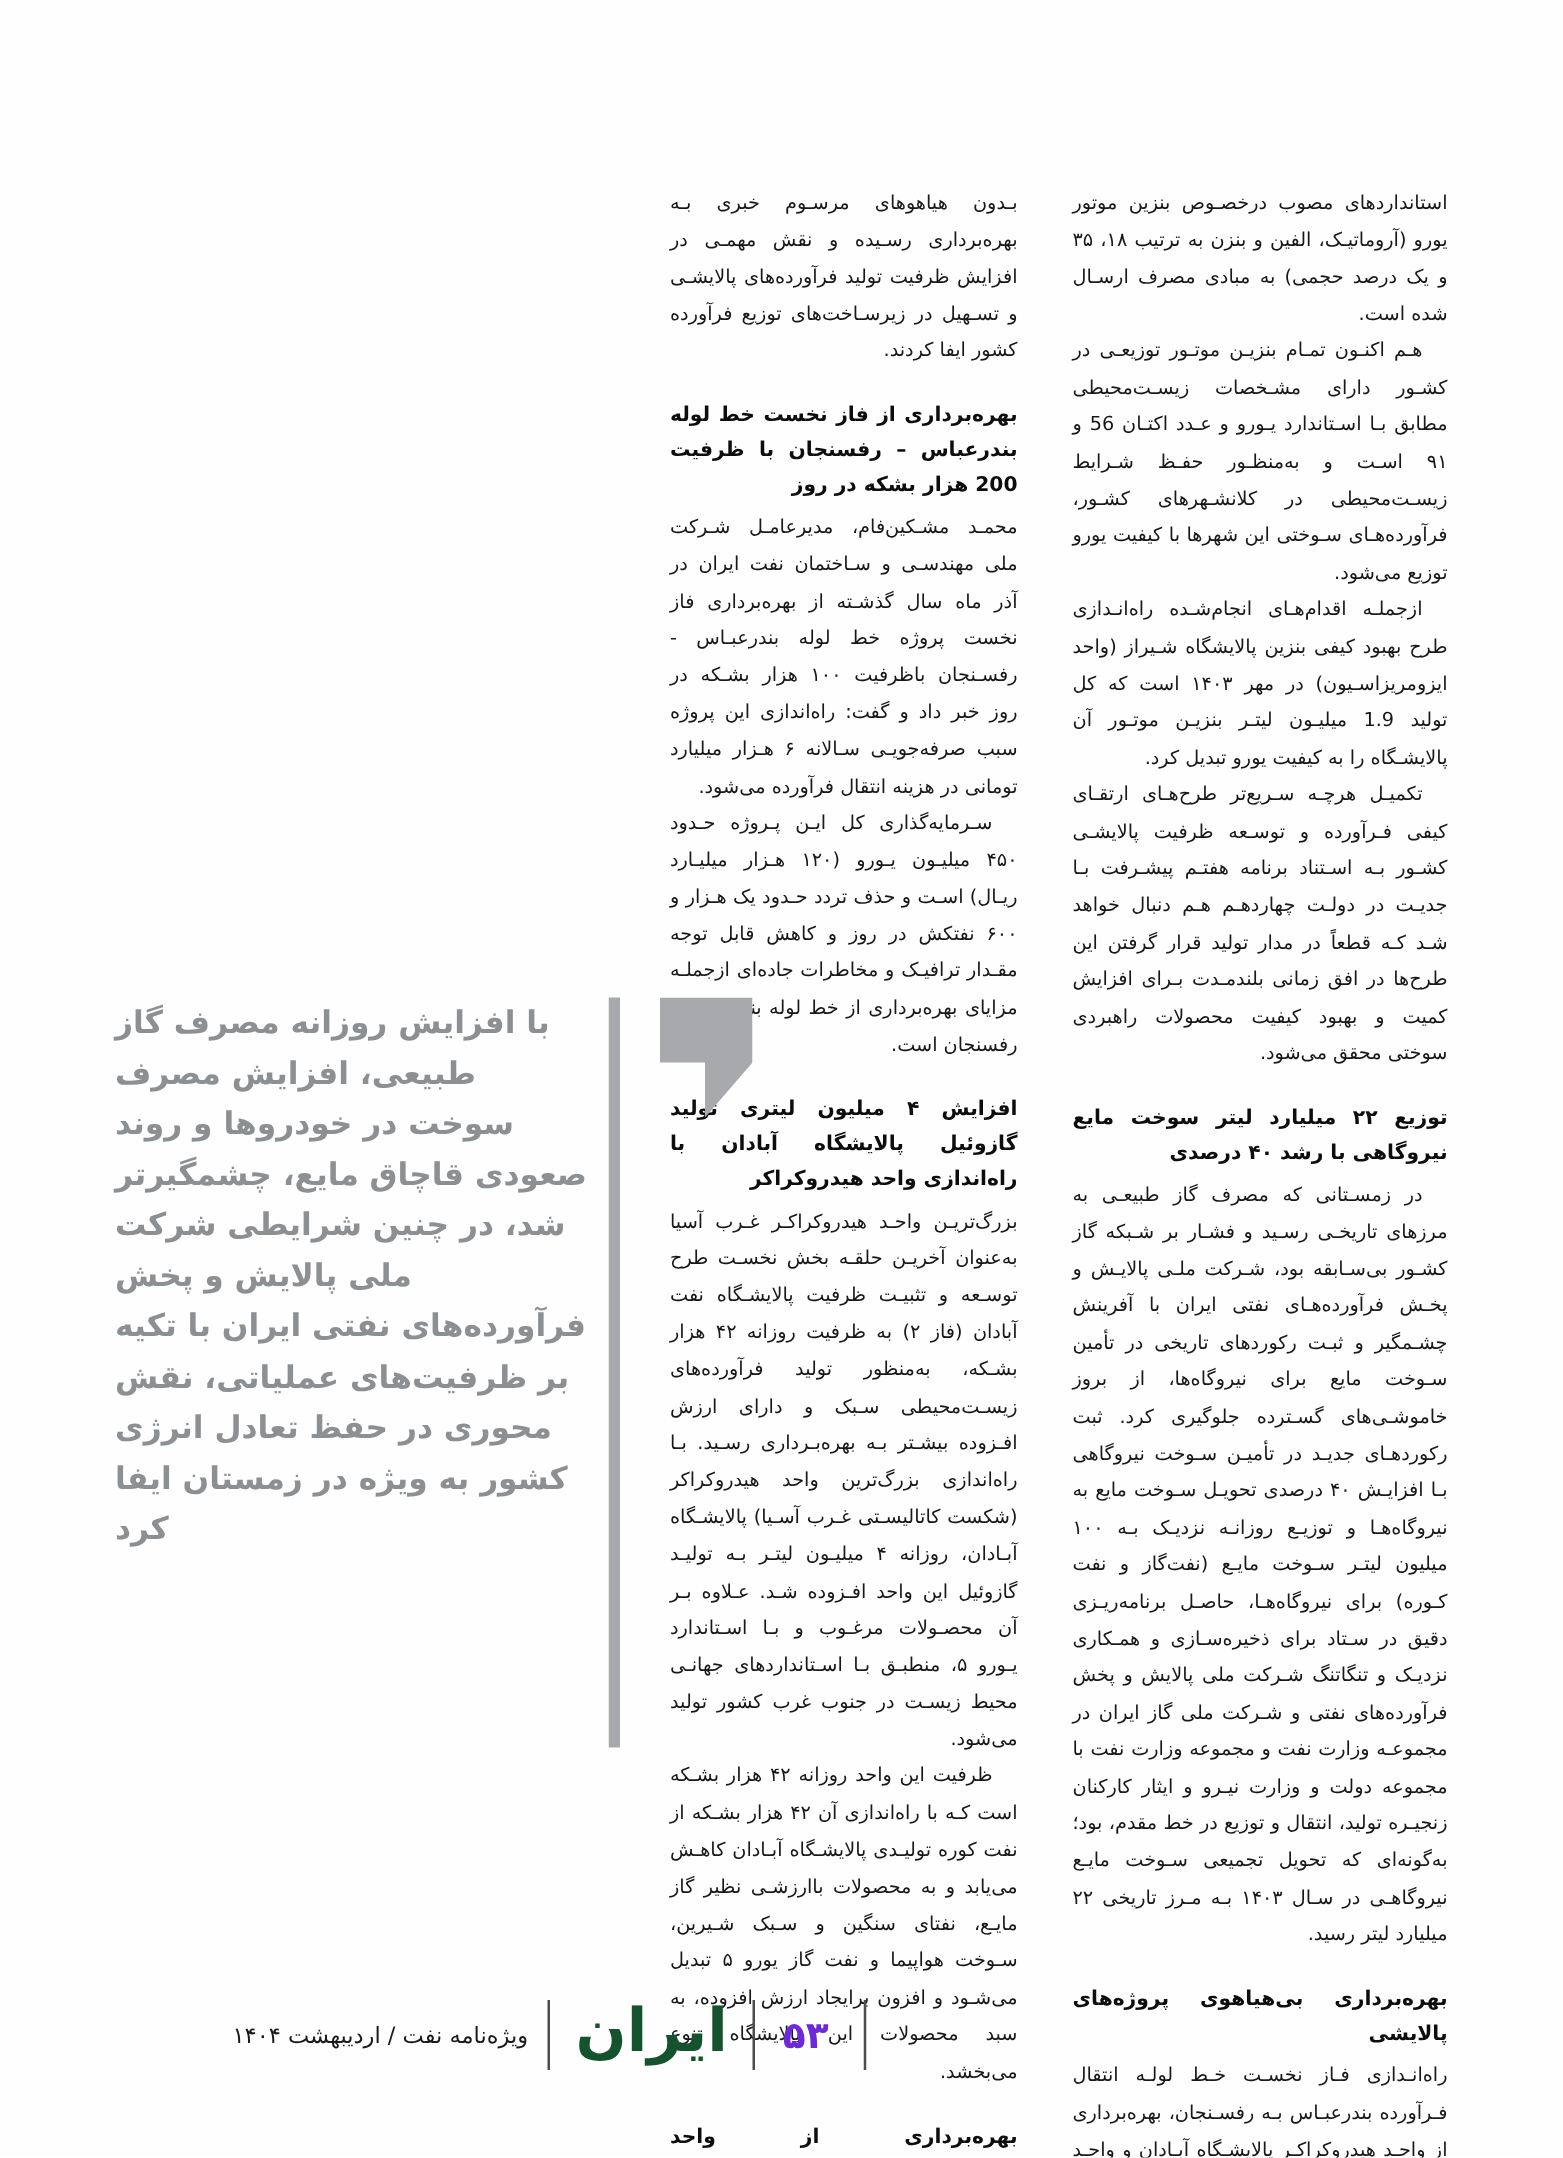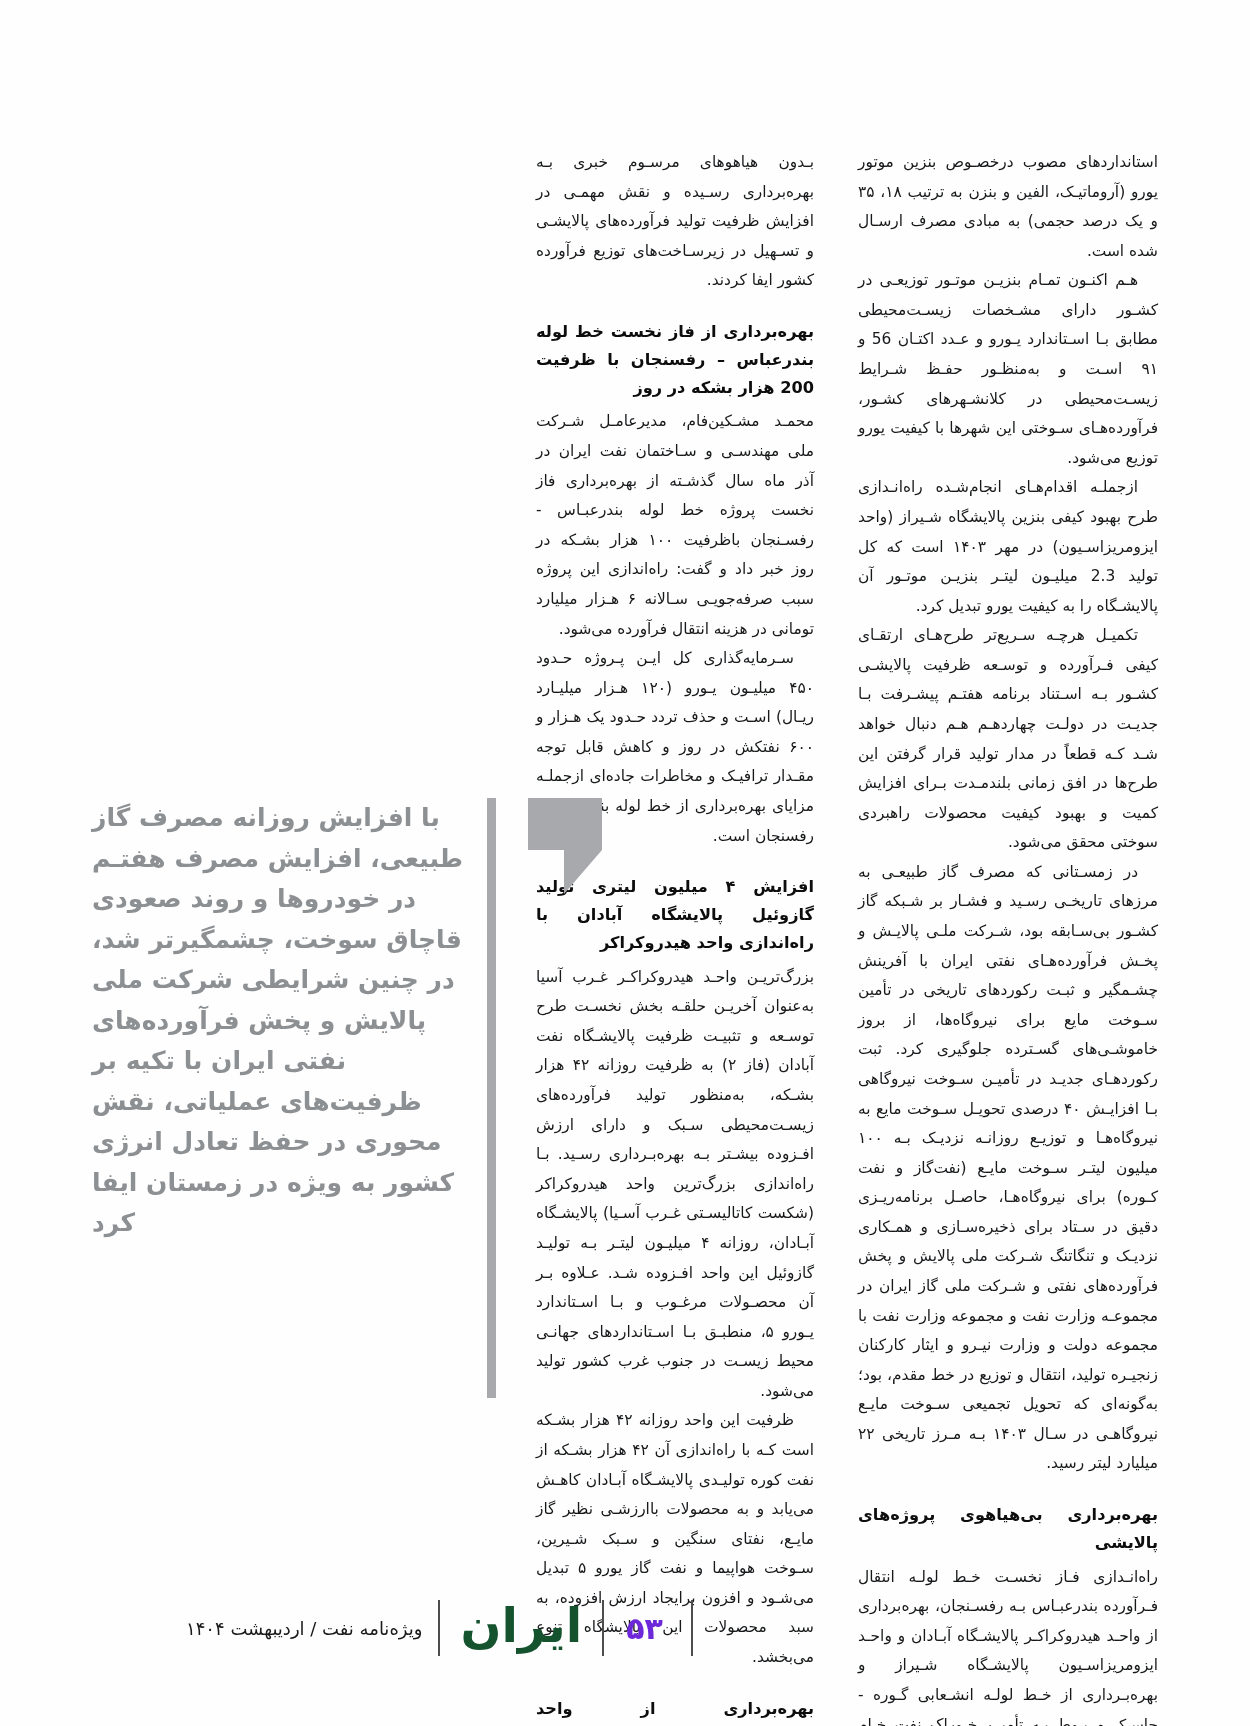--- a/index.html
+++ b/index.html
@@ -156,23 +156,24 @@
 </head>
 <body>
 
 <div class="page">
 
   <div class="content">
 
     <div class="col col-right">
       <p class="body">استانداردهای مصوب درخصـوص بنزین موتور یورو (آروماتیـک، الفین و بنزن به ترتیب ۱۸، ۳۵ و یک درصد حجمی) به مبادی مصرف ارسـال شده است.</p>
       <p class="body indent">هـم اکنـون تمـام بنزیـن موتـور توزیعـی در کشـور دارای مشـخصات زیسـت‌محیطی مطابق بـا اسـتاندارد یـورو و عـدد اکتـان 56 و ۹۱ اسـت و به‌منظـور حفـظ شـرایط زیسـت‌محیطی در کلانشـهرهای کشـور، فرآورده‌هـای سـوختی این شهرها با کیفیت یورو توزیع می‌شود.</p>
-      <p class="body indent">ازجملـه اقدام‌هـای انجام‌شـده راه‌انـدازی طرح بهبود کیفی بنزین پالایشگاه شـیراز (واحد ایزومریزاسـیون) در مهر ۱۴۰۳ است که کل تولید 2.3 میلیـون لیتـر بنزیـن موتـور آن پالایشـگاه را به کیفیت یورو تبدیل کرد.</p>
+      <p class="body indent">ازجملـه اقدام‌هـای انجام‌شـده راه‌انـدازی طرح بهبود کیفی بنزین پالایشگاه شـیراز (واحد ایزومریزاسـیون) در مهر ۱۴۰۳ است که کل تولید 1.9 میلیـون لیتـر بنزیـن موتـور آن پالایشـگاه را به کیفیت یورو تبدیل کرد.</p>
       <p class="body indent">تکمیـل هرچـه سـریع‌تر طرح‌هـای ارتقـای کیفی فـرآورده و توسـعه ظرفیت پالایشـی کشـور بـه اسـتناد برنامه هفتـم پیشـرفت بـا جدیـت در دولـت چهاردهـم هـم دنبال خواهد شـد کـه قطعاً در مدار تولید قرار گرفتن این طرح‌ها در افق زمانی بلندمـدت بـرای افزایش کمیت و بهبود کیفیت محصولات راهبردی سوختی محقق می‌شود.</p>
 
+      <h3 class="subhead">توزیع ۲۲ میلیارد لیتر سوخت مایع نیروگاهی با رشد ۴۰ درصدی</h3>
       <p class="body indent">در زمسـتانی که مصرف گاز طبیعـی به مرزهای تاریخـی رسـید و فشـار بر شـبکه گاز کشـور بی‌سـابقه بود، شـرکت ملـی پالایـش و پخـش فرآورده‌هـای نفتی ایران با آفرینش چشـمگیر و ثبـت رکوردهای تاریخی در تأمین سـوخت مایع برای نیروگاه‌ها، از بروز خاموشـی‌های گسـترده جلوگیری کرد. ثبت رکوردهـای جدیـد در تأمیـن سـوخت نیروگاهی بـا افزایـش ۴۰ درصدی تحویـل سـوخت مایع به نیروگاه‌هـا و توزیـع روزانـه نزدیـک بـه ۱۰۰ میلیون لیتـر سـوخت مایـع (نفت‌گاز و نفت کـوره) برای نیروگاه‌هـا، حاصـل برنامه‌ریـزی دقیق در سـتاد برای ذخیره‌سـازی و همـکاری نزدیـک و تنگاتنگ شـرکت ملی پالایش و پخش فرآورده‌های نفتی و شـرکت ملی گاز ایران در مجموعـه وزارت نفت و مجموعه وزارت نفت با مجموعه دولت و وزارت نیـرو و ایثار کارکنان زنجیـره تولید، انتقال و توزیع در خط مقدم، بود؛ به‌گونه‌ای که تحویل تجمیعی سـوخت مایـع نیروگاهـی در سـال ۱۴۰۳ بـه مـرز تاریخی ۲۲ میلیارد لیتر رسید.</p>
 
       <h3 class="subhead">بهره‌برداری بی‌هیاهوی پروژه‌های پالایشی</h3>
       <p class="body">راه‌انـدازی فـاز نخسـت خـط لولـه انتقال فـرآورده بندرعبـاس بـه رفسـنجان، بهره‌برداری از واحـد هیدروکراکـر پالایشـگاه آبـادان و واحـد ایزومریزاسـیون پالایشـگاه شـیراز و بهره‌بـرداری از خـط لولـه انشـعابی گـوره - جاسـک مربـوط بـه تأمیـن خـوراک نفت خـام پالایشگاه نفت بندرعباس از مهمترین پروژه‌های پالایشی بودند که در سـال گذشـته و با آغاز به کار دولت چهاردهم</p>
     </div>
 
     <div class="col col-mid">
       <p class="body">بـدون هیاهوهای مرسـوم خبری بـه بهره‌برداری رسـیده و نقش مهمـی در افزایش ظرفیت تولید فرآورده‌های پالایشـی و تسـهیل در زیرسـاخت‌های توزیع فرآورده کشور ایفا کردند.</p>
 
       <h3 class="subhead">بهره‌برداری از فاز نخست خط لوله بندرعباس – رفسنجان با ظرفیت 200 هزار بشکه در روز</h3>
@@ -185,21 +186,21 @@
 
       <h3 class="subhead">بهره‌برداری از واحد ایزومریزاسیون پالایشگاه شیراز برای افزایش کمی و کیفی بنزین تولیدی</h3>
 
     </div>
 
     <div class="col col-left">
       <div class="pullquote">
 
         <div class="pq-rule"></div>
 
-        <div class="pq-text">با افزایش روزانه مصرف گاز طبیعی، افزایش مصرف هفتـم در خودروها و روند صعودی قاچاق سوخت، چشمگیرتر شد، در چنین شرایطی شرکت ملی پالایش و پخش فرآورده‌های نفتی ایران با تکیه بر ظرفیت‌های عملیاتی، نقش محوری در حفظ تعادل انرژی کشور به ویژه در زمستان ایفا کرد</div>
+        <div class="pq-text">با افزایش روزانه مصرف گاز طبیعی، افزایش مصرف سوخت در خودروها و روند صعودی قاچاق مایع، چشمگیرتر شد، در چنین شرایطی شرکت ملی پالایش و پخش فرآورده‌های نفتی ایران با تکیه بر ظرفیت‌های عملیاتی، نقش محوری در حفظ تعادل انرژی کشور به ویژه در زمستان ایفا کرد</div>
 
         <svg class="pq-mark" viewBox="0 0 74 96" aria-hidden="true">
           <path d="M0 0 H74 V52 L36 96 V52 H0 Z" fill="#a7a9ac"></path>
         </svg>
       </div>
     </div>
 
   </div>
 
   <div class="footer">

